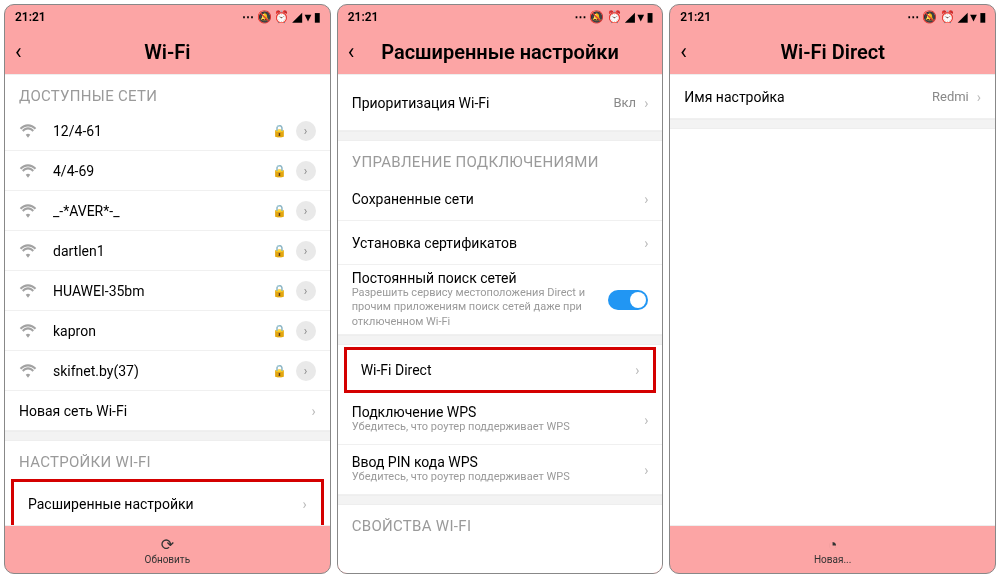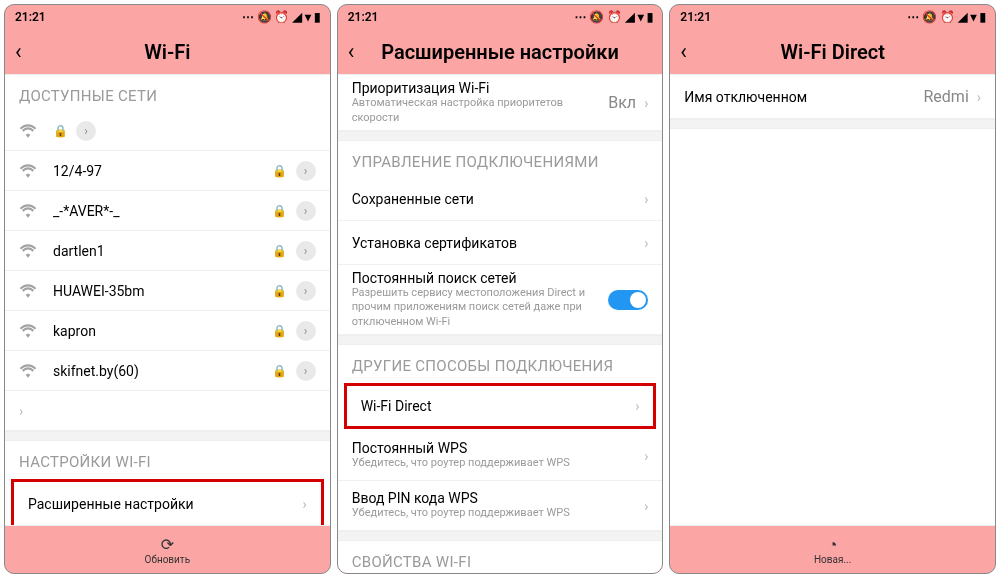--- a/index.html
+++ b/index.html
@@ -26,21 +26,21 @@
 .chev-plain { color:#bbb; font-size:14px; }
 .wifi-ico { width:22px; margin-right:12px; color:#555; }
 .wifi-ico svg { display:block; }
 .highlight { border:3px solid #d40000; margin:2px 6px; }
 .highlight .row, .highlight.row { border-bottom:none; }
 .footer { height:48px; border-top:1px solid #eee; display:flex; align-items:center; justify-content:center; flex-direction:column; color:#333; }
 .footer .icon { font-size:16px; }
 .footer .txt { font-size:10px; margin-top:0px; }
 .toggle { width:40px; height:20px; border-radius:10px; background:#2196f3; position:relative; }
 .toggle::after { content:""; position:absolute; right:2px; top:2px; width:16px; height:16px; background:#fff; border-radius:50%; }
-.value-txt { font-size:16px; color:#888; }
+.value-txt { font-size:13px; color:#888; }
 </style>
 </head>
 <body>
 
 <div class="canvas">
 
 <div class="phone">
   <div class="statusbar">
     <span>21:21</span>
     <div class="status-icons">
@@ -58,33 +58,36 @@
   </div>
   <div class="content">
     <div class="section-label">ДОСТУПНЫЕ СЕТИ</div>
 
     <div class="row compact">
       <span class="wifi-ico">
             <svg width="18" height="14" viewBox="0 0 24 18">
               <path d="M12 18l3-4c-1-1-2-1.5-3-1.5s-2 .5-3 1.5l3 4zm-6-8c2-2 4-3 6-3s4 1 6 3l2-2c-2.5-2.5-5-4-8-4s-5.5 1.5-8 4l2 2zM1 5C4 2 8 0 12 0s8 2 11 5l-2 2C18.5 4.5 15 3 12 3S5.5 4.5 3 7L1 5z" fill="#555" opacity="0.55"></path>
             </svg>
           </span>
-      <div class="tail">
-            <span class="lock">🔒</span>
-            <span class="chev-circle">›</span>
-          </div>
-    </div>
-    <div class="row compact">
-      <span class="wifi-ico">
-            <svg width="18" height="14" viewBox="0 0 24 18">
-              <path d="M12 18l3-4c-1-1-2-1.5-3-1.5s-2 .5-3 1.5l3 4zm-6-8c2-2 4-3 6-3s4 1 6 3l2-2c-2.5-2.5-5-4-8-4s-5.5 1.5-8 4l2 2zM1 5C4 2 8 0 12 0s8 2 11 5l-2 2C18.5 4.5 15 3 12 3S5.5 4.5 3 7L1 5z" fill="#555" opacity="0.55"></path>
-            </svg>
-          </span>
-      <div class="main">
-            <div class="label">12/4-97</div>
+      <div class="main">
+            <div class="label">12/4-61</div>
+          </div>
+      <div class="tail">
+            <span class="lock">🔒</span>
+            <span class="chev-circle">›</span>
+          </div>
+    </div>
+    <div class="row compact">
+      <span class="wifi-ico">
+            <svg width="18" height="14" viewBox="0 0 24 18">
+              <path d="M12 18l3-4c-1-1-2-1.5-3-1.5s-2 .5-3 1.5l3 4zm-6-8c2-2 4-3 6-3s4 1 6 3l2-2c-2.5-2.5-5-4-8-4s-5.5 1.5-8 4l2 2zM1 5C4 2 8 0 12 0s8 2 11 5l-2 2C18.5 4.5 15 3 12 3S5.5 4.5 3 7L1 5z" fill="#555" opacity="0.55"></path>
+            </svg>
+          </span>
+      <div class="main">
+            <div class="label">4/4-69</div>
           </div>
       <div class="tail">
             <span class="lock">🔒</span>
             <span class="chev-circle">›</span>
           </div>
     </div>
     <div class="row compact">
       <span class="wifi-ico">
             <svg width="18" height="14" viewBox="0 0 24 18">
               <path d="M12 18l3-4c-1-1-2-1.5-3-1.5s-2 .5-3 1.5l3 4zm-6-8c2-2 4-3 6-3s4 1 6 3l2-2c-2.5-2.5-5-4-8-4s-5.5 1.5-8 4l2 2zM1 5C4 2 8 0 12 0s8 2 11 5l-2 2C18.5 4.5 15 3 12 3S5.5 4.5 3 7L1 5z" fill="#555" opacity="0.55"></path>
@@ -140,29 +143,32 @@
             <span class="chev-circle">›</span>
           </div>
     </div>
     <div class="row compact">
       <span class="wifi-ico">
             <svg width="18" height="14" viewBox="0 0 24 18">
               <path d="M12 18l3-4c-1-1-2-1.5-3-1.5s-2 .5-3 1.5l3 4zm-6-8c2-2 4-3 6-3s4 1 6 3l2-2c-2.5-2.5-5-4-8-4s-5.5 1.5-8 4l2 2zM1 5C4 2 8 0 12 0s8 2 11 5l-2 2C18.5 4.5 15 3 12 3S5.5 4.5 3 7L1 5z" fill="#555" opacity="0.55"></path>
             </svg>
           </span>
       <div class="main">
-            <div class="label">skifnet.by(60)</div>
-          </div>
-      <div class="tail">
-            <span class="lock">🔒</span>
-            <span class="chev-circle">›</span>
-          </div>
-    </div>
-
-    <div class="row compact">
+            <div class="label">skifnet.by(37)</div>
+          </div>
+      <div class="tail">
+            <span class="lock">🔒</span>
+            <span class="chev-circle">›</span>
+          </div>
+    </div>
+
+    <div class="row compact">
+      <div class="main">
+            <div class="label">Новая сеть Wi-Fi</div>
+          </div>
       <div class="tail">
             <span class="chev-plain">›</span>
           </div>
     </div>
 
     <div class="sep"></div>
     <div class="section-label">НАСТРОЙКИ WI-FI</div>
 
     <div class="highlight">
       <div class="row">
@@ -194,21 +200,20 @@
     </div>
   </div>
   <div class="appbar">
     <span class="back">‹</span>
     <span class="title">Расширенные настройки</span>
   </div>
   <div class="content">
     <div class="row" style="min-height:56px;">
       <div class="main">
         <div class="label">Приоритизация Wi-Fi</div>
-        <div class="sub">Автоматическая настройка приоритетов скорости</div>
       </div>
       <div class="tail">
             <span class="value-txt">Вкл</span>
             <span class="chev-plain">›</span>
           </div>
     </div>
 
     <div class="sep"></div>
     <div class="section-label">УПРАВЛЕНИЕ ПОДКЛЮЧЕНИЯМИ</div>
 
@@ -232,36 +237,35 @@
       <div class="main">
         <div class="label">Постоянный поиск сетей</div>
         <div class="sub">Разрешить сервису местоположения Direct и прочим приложениям поиск сетей даже при отключенном Wi-Fi</div>
       </div>
       <div class="tail">
             <div class="toggle"></div>
           </div>
     </div>
 
     <div class="sep"></div>
-    <div class="section-label">ДРУГИЕ СПОСОБЫ ПОДКЛЮЧЕНИЯ</div>
 
     <div class="highlight">
       <div class="row compact">
         <div class="main">
               <div class="label">Wi-Fi Direct</div>
             </div>
         <div class="tail">
               <span class="chev-plain">›</span>
             </div>
       </div>
     </div>
 
     <div class="row" style="min-height:50px;">
       <div class="main">
-        <div class="label">Постоянный WPS</div>
+        <div class="label">Подключение WPS</div>
         <div class="sub">Убедитесь, что роутер поддерживает WPS</div>
       </div>
       <div class="tail">
             <span class="chev-plain">›</span>
           </div>
     </div>
     <div class="row" style="min-height:50px;">
       <div class="main">
         <div class="label">Ввод PIN кода WPS</div>
         <div class="sub">Убедитесь, что роутер поддерживает WPS</div>
@@ -288,21 +292,21 @@
       <span>▮</span>
     </div>
   </div>
   <div class="appbar">
     <span class="back">‹</span>
     <span class="title">Wi-Fi Direct</span>
   </div>
   <div class="content">
     <div class="row">
       <div class="main">
-            <div class="label">Имя отключенном</div>
+            <div class="label">Имя настройка</div>
           </div>
       <div class="tail">
             <span class="value-txt">Redmi</span>
             <span class="chev-plain">›</span>
           </div>
     </div>
     <div class="sep"></div>
   </div>
   <div class="footer">
     <span class="icon">◔</span>

